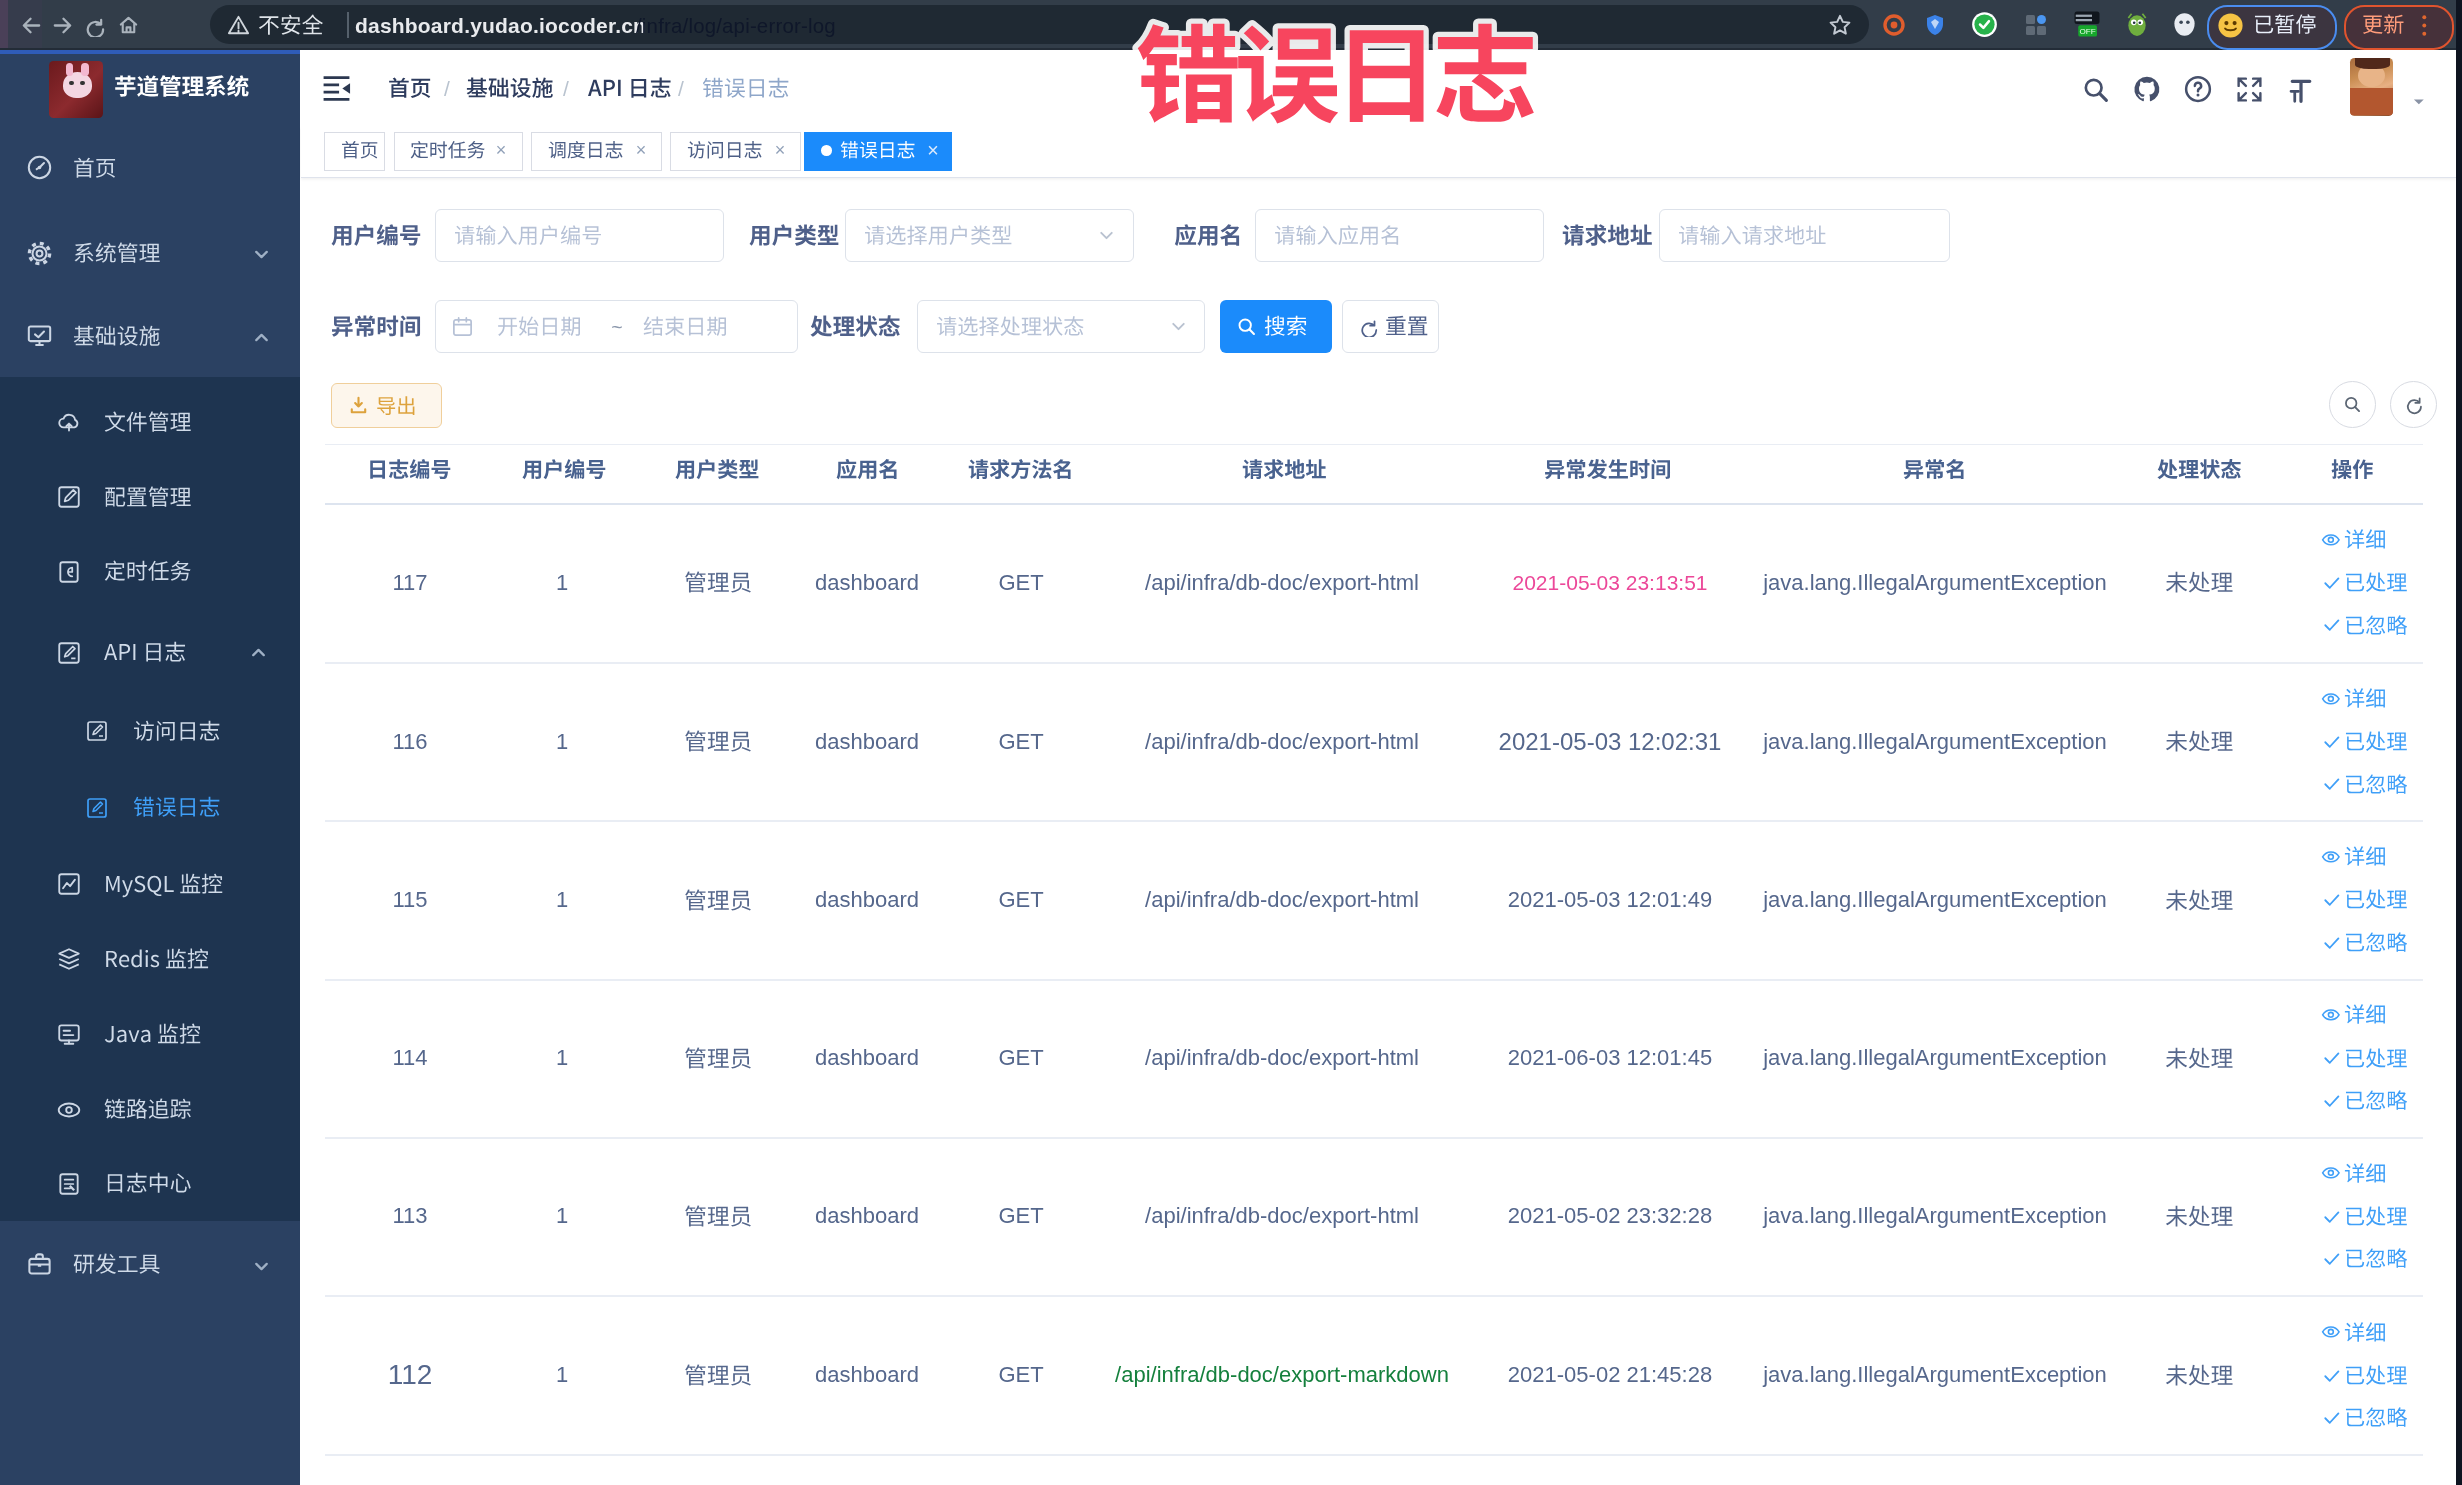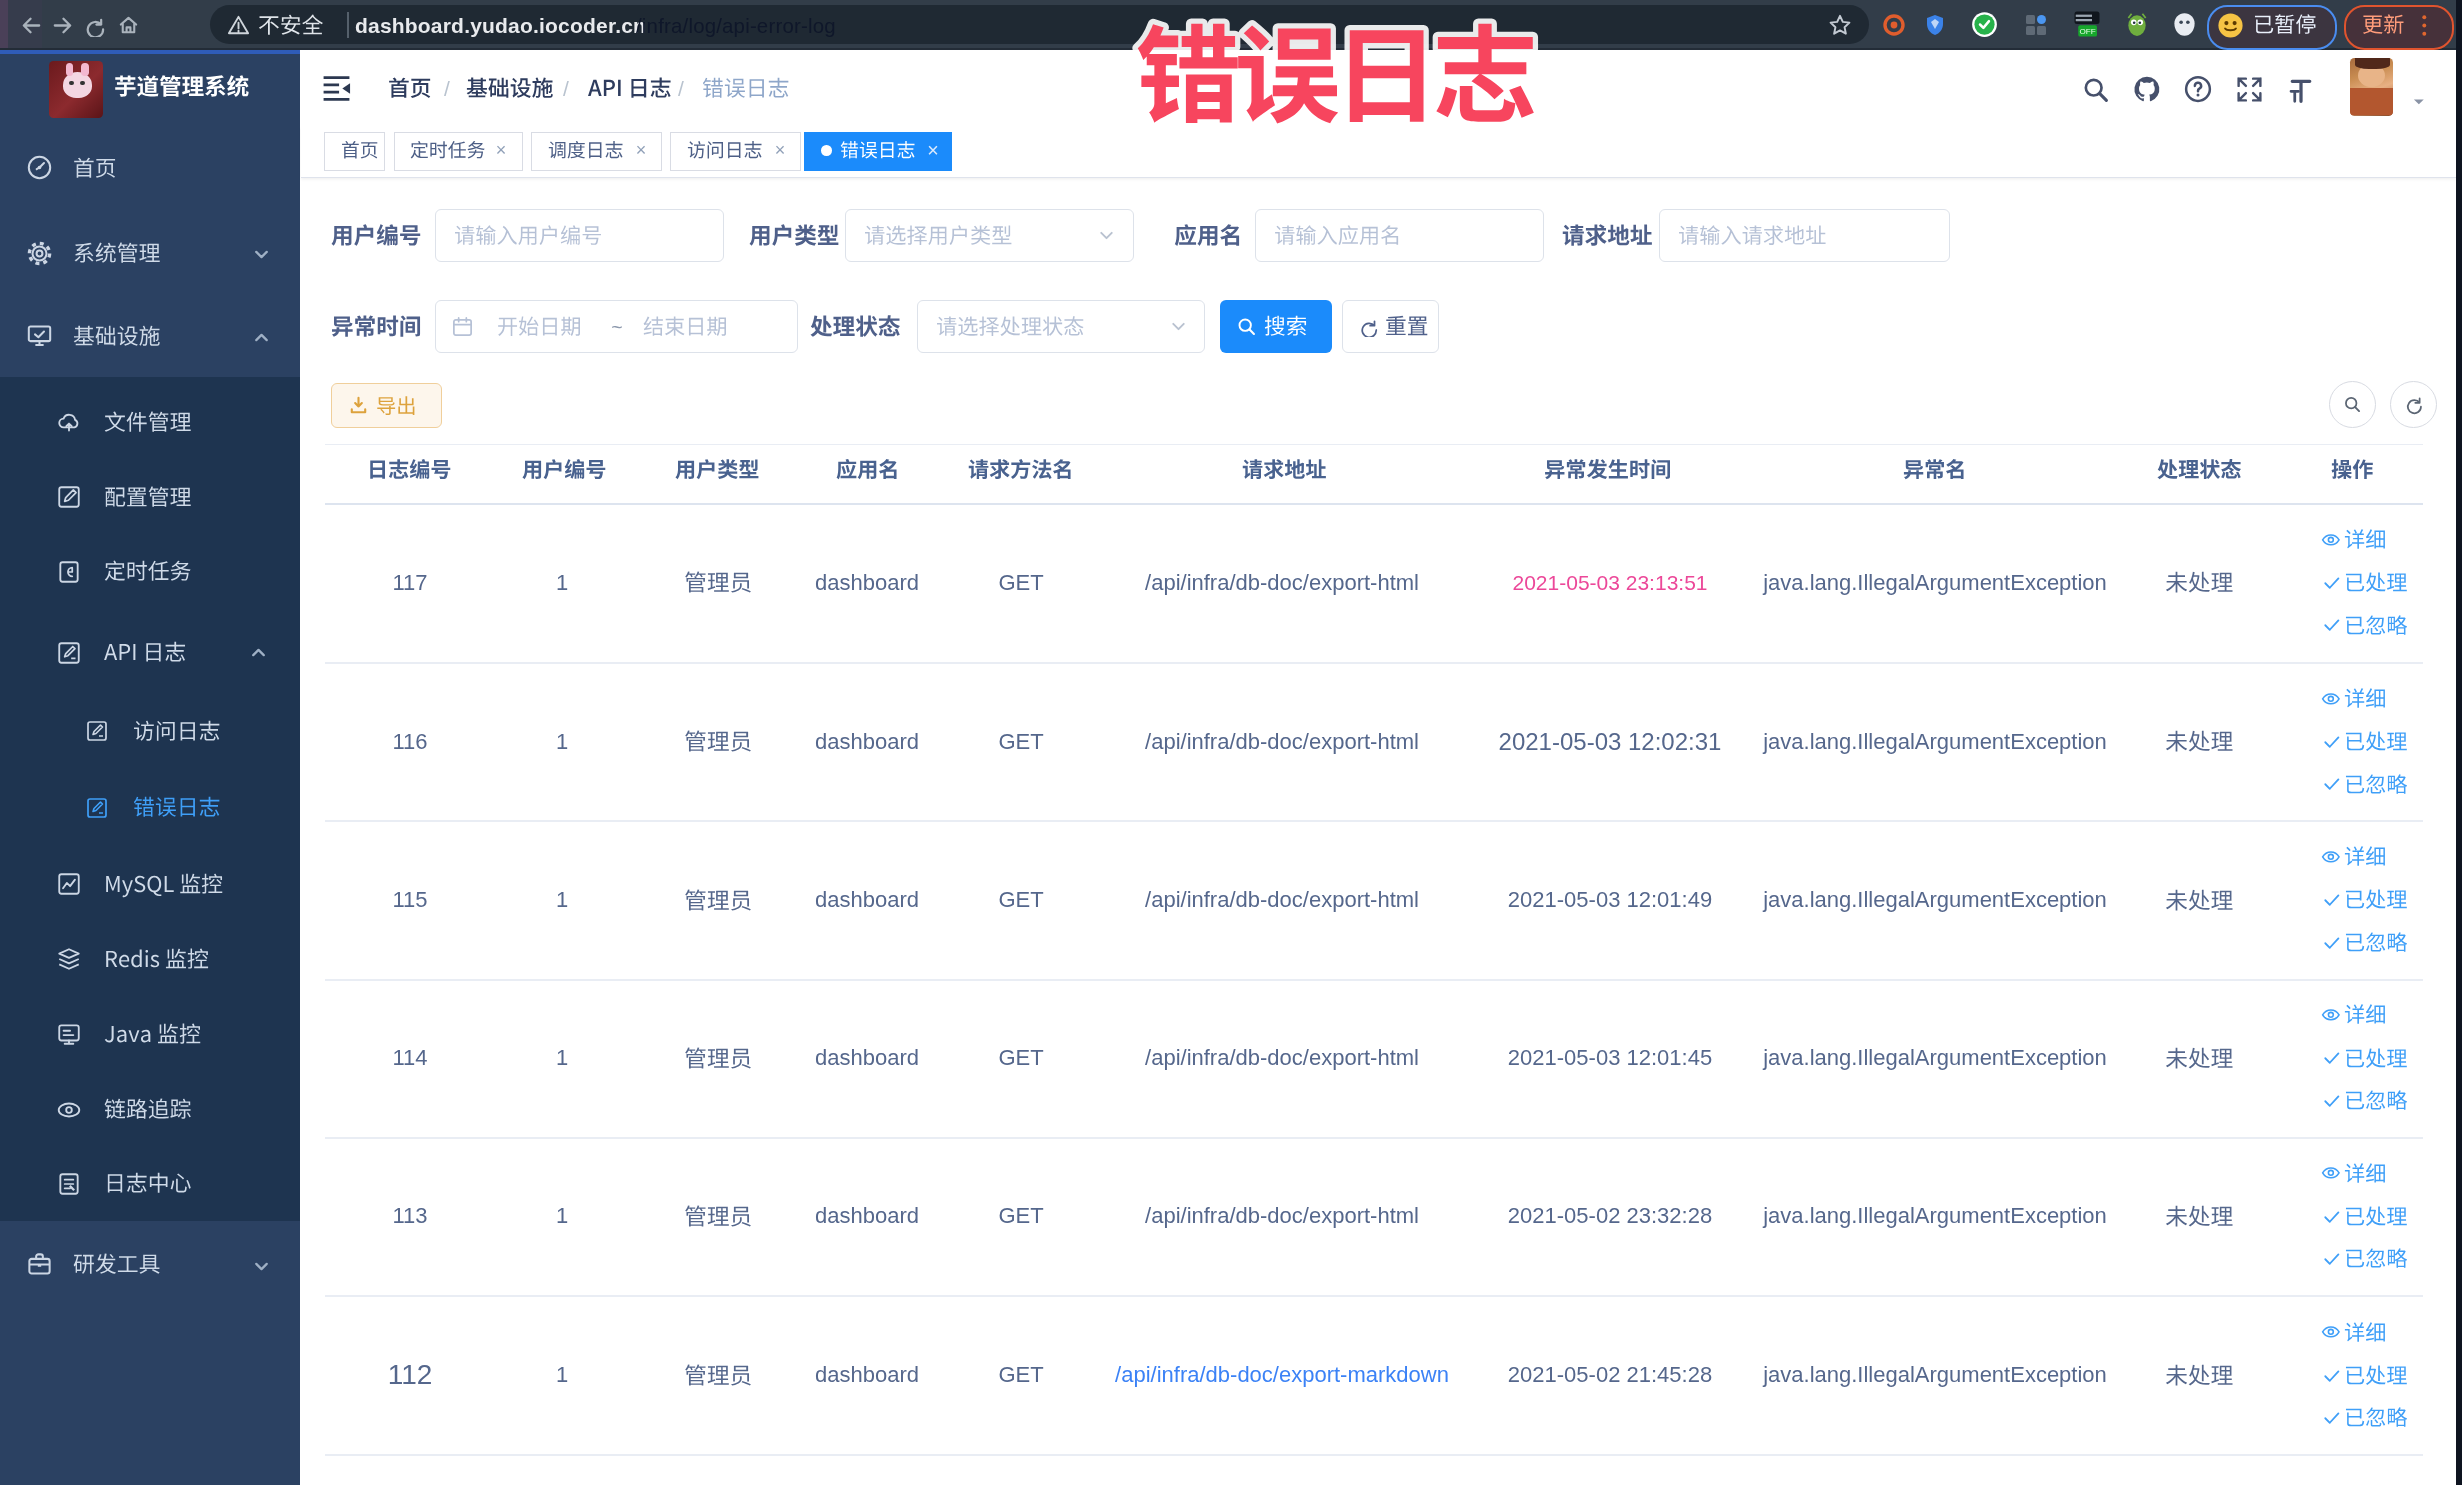--- a/index.html
+++ b/index.html
@@ -516,21 +516,21 @@
       <path d="M2.6 -21.8V-19.7H20.9V-12.3H6.2V-16.9H4.1V-2.9C4.1 0.6 5.5 1.5 10.1 1.5C11.1 1.5 19.5 1.5 20.6 1.5C25.2 1.5 26.1 -0.1 26.7 -5.2C26.0 -5.3 25.1 -5.7 24.5 -6.1C24.1 -1.6 23.7 -0.6 20.6 -0.6C18.7 -0.6 11.4 -0.6 9.9 -0.6C6.9 -0.6 6.2 -1.0 6.2 -2.8V-10.2H20.9V-8.8H23.1V-21.8Z M35.4 -6.7V-1.0C35.4 1.3 36.2 1.8 39.4 1.8C40.1 1.8 45.1 1.8 45.8 1.8C48.5 1.8 49.2 1.0 49.4 -2.7C48.9 -2.8 48.0 -3.1 47.5 -3.5C47.4 -0.5 47.2 -0.1 45.7 -0.1C44.6 -0.1 40.3 -0.1 39.5 -0.1C37.7 -0.1 37.4 -0.2 37.4 -1.1V-6.7ZM49.2 -6.0C50.5 -4.1 51.9 -1.4 52.4 0.3L54.5 -0.4C53.9 -2.1 52.4 -4.7 51.1 -6.6ZM31.8 -6.6C31.2 -4.5 30.3 -1.9 29.1 -0.2L31.0 0.6C32.1 -1.1 33.0 -3.9 33.5 -6.0ZM40.0 -7.0C41.4 -5.6 42.9 -3.7 43.6 -2.4L45.4 -3.4C44.7 -4.7 43.1 -6.5 41.7 -7.9ZM36.3 -23.5C34.8 -20.4 32.2 -17.3 29.5 -15.3C30.0 -15.0 30.9 -14.4 31.2 -14.0C32.8 -15.2 34.3 -16.8 35.6 -18.6H39.3C37.6 -15.4 34.9 -12.6 31.8 -10.8C32.3 -10.5 33.0 -9.7 33.3 -9.4C36.6 -11.5 39.6 -14.7 41.6 -18.6H45.3C43.7 -14.6 41.1 -11.2 37.8 -9.1C38.3 -8.8 39.1 -8.0 39.4 -7.7C42.9 -10.2 45.7 -13.9 47.4 -18.6H50.4C50.0 -12.9 49.6 -10.6 49.0 -10.0C48.7 -9.7 48.5 -9.6 48.0 -9.6C47.5 -9.6 46.2 -9.7 44.9 -9.8C45.2 -9.2 45.4 -8.4 45.5 -7.8C46.8 -7.7 48.2 -7.7 48.9 -7.8C49.7 -7.8 50.3 -8.0 50.8 -8.7C51.7 -9.6 52.1 -12.3 52.6 -19.5C52.6 -19.9 52.6 -20.5 52.6 -20.5H36.9C37.4 -21.3 37.9 -22.1 38.3 -23.0Z M73.1 -23.6C71.8 -20.6 69.8 -17.8 67.4 -15.8V-21.9H58.1V-1.1H59.8V-3.6H67.4V-7.9C67.7 -7.5 68.0 -7.1 68.2 -6.8L69.5 -7.4V2.1H71.5V1.1H79.3V2.0H81.3V-7.5L82.2 -7.1C82.5 -7.6 83.1 -8.5 83.6 -8.9C81.1 -9.8 78.8 -11.2 77.0 -12.8C78.9 -14.8 80.6 -17.2 81.6 -19.9L80.3 -20.6L79.9 -20.6H73.8C74.3 -21.4 74.7 -22.2 75.1 -23.1ZM59.8 -20.0H62.0V-13.9H59.8ZM59.8 -5.5V-12.2H62.0V-5.5ZM65.7 -12.2V-5.5H63.4V-12.2ZM65.7 -13.9H63.4V-20.0H65.7ZM67.4 -8.6V-15.0C67.8 -14.7 68.3 -14.3 68.5 -14.0C69.4 -14.8 70.4 -15.7 71.2 -16.8C72.0 -15.5 73.0 -14.1 74.2 -12.9C72.1 -11.0 69.7 -9.6 67.4 -8.6ZM71.5 -0.7V-6.1H79.3V-0.7ZM78.9 -18.7C78.0 -17.1 76.9 -15.5 75.5 -14.1C74.2 -15.5 73.2 -16.9 72.4 -18.3L72.7 -18.7ZM70.6 -8.0C72.4 -8.9 74.0 -10.1 75.6 -11.5C76.9 -10.2 78.6 -9.0 80.4 -8.0Z" fill="#3f9ff8"></path>
     </svg>
     <div style="position:absolute;left:410px;top:1058px;transform:translate(-50%,-50%);font-family:'Liberation Sans', sans-serif;font-size:22px;font-weight:400;color:#55678c;white-space:nowrap;">114</div>
     <div style="position:absolute;left:562px;top:1058px;transform:translate(-50%,-50%);font-family:'Liberation Sans', sans-serif;font-size:22px;font-weight:400;color:#55678c;white-space:nowrap;">1</div>
     <svg style="position:absolute;left:684px;top:1044px;overflow:visible" width="70" height="29.5" viewBox="0 -30.0 92 39">
       <path d="M6.3 -13.1V2.4H8.6V1.4H23.1V2.4H25.3V-5.0H8.6V-7.1H23.8V-13.1ZM23.1 -0.4H8.6V-3.3H23.1ZM13.2 -18.7C13.5 -18.1 13.9 -17.4 14.1 -16.8H3.0V-11.8H5.2V-15.0H25.2V-11.8H27.4V-16.8H16.4C16.2 -17.5 15.7 -18.4 15.2 -19.1ZM8.6 -11.4H21.6V-8.8H8.6ZM5.0 -25.3C4.3 -22.7 2.9 -20.2 1.3 -18.5C1.9 -18.2 2.8 -17.7 3.2 -17.4C4.1 -18.4 4.9 -19.7 5.7 -21.1H7.7C8.4 -20.0 9.1 -18.6 9.3 -17.8L11.2 -18.4C11.0 -19.1 10.5 -20.2 9.9 -21.1H14.5V-22.7H6.4C6.7 -23.5 7.0 -24.2 7.2 -24.9ZM17.7 -25.3C17.2 -23.1 16.1 -21.0 14.8 -19.5C15.3 -19.3 16.2 -18.8 16.6 -18.5C17.2 -19.2 17.8 -20.1 18.4 -21.1H20.5C21.4 -19.9 22.3 -18.5 22.6 -17.7L24.5 -18.5C24.1 -19.2 23.5 -20.2 22.8 -21.1H28.2V-22.7H19.1C19.4 -23.4 19.7 -24.1 19.9 -24.9Z M44.3 -16.2H48.9V-12.3H44.3ZM50.8 -16.2H55.4V-12.3H50.8ZM44.3 -21.8H48.9V-18.0H44.3ZM50.8 -21.8H55.4V-18.0H50.8ZM39.5 -0.7V1.4H59.0V-0.7H51.0V-4.8H58.0V-6.8H51.0V-10.4H57.6V-23.8H42.2V-10.4H48.7V-6.8H41.9V-4.8H48.7V-0.7ZM31.1 -3.0 31.6 -0.7C34.3 -1.6 37.7 -2.8 41.0 -3.8L40.6 -6.0L37.3 -4.9V-12.4H40.3V-14.5H37.3V-21.1H40.7V-23.2H31.4V-21.1H35.1V-14.5H31.7V-12.4H35.1V-4.2C33.6 -3.8 32.2 -3.3 31.1 -3.0Z M68.0 -21.9H82.0V-18.5H68.0ZM65.7 -23.8V-16.5H84.5V-23.8ZM73.7 -9.8V-7.0C73.7 -4.7 72.8 -1.5 62.0 0.7C62.5 1.1 63.2 2.0 63.5 2.5C74.7 0.0 76.0 -3.9 76.0 -7.0V-9.8ZM75.9 -1.9C79.5 -0.7 84.5 1.3 86.9 2.5L88.1 0.6C85.5 -0.6 80.5 -2.5 77.0 -3.6ZM64.7 -13.8V-2.8H67.0V-11.7H83.3V-3.0H85.7V-13.8Z" fill="#55678c"></path>
     </svg>
     <div style="position:absolute;left:867px;top:1058px;transform:translate(-50%,-50%);font-family:'Liberation Sans', sans-serif;font-size:22px;font-weight:400;color:#55678c;white-space:nowrap;">dashboard</div>
     <div style="position:absolute;left:1021px;top:1058px;transform:translate(-50%,-50%);font-family:'Liberation Sans', sans-serif;font-size:22px;font-weight:400;color:#55678c;white-space:nowrap;">GET</div>
     <div style="position:absolute;left:1282px;top:1058px;transform:translate(-50%,-50%);font-family:'Liberation Sans', sans-serif;font-size:22px;font-weight:400;color:#55678c;white-space:nowrap;">/api/infra/db-doc/export-html</div>
-    <div style="position:absolute;left:1610px;top:1058px;transform:translate(-50%,-50%);font-family:'Liberation Sans', sans-serif;font-size:22px;font-weight:400;color:#55678c;white-space:nowrap;">2021-05-03 12:01:45</div>
+    <div style="position:absolute;left:1610px;top:1058px;transform:translate(-50%,-50%);font-family:'Liberation Sans', sans-serif;font-size:22px;font-weight:400;color:#55678c;white-space:nowrap;">2021-06-03 12:01:45</div>
     <div style="position:absolute;left:1935px;top:1058px;transform:translate(-50%,-50%);font-family:'Liberation Sans', sans-serif;font-size:22px;font-weight:400;color:#55678c;white-space:nowrap;">java.lang.IllegalArgumentException</div>
     <svg style="position:absolute;left:2165px;top:1044px;overflow:visible" width="70" height="29.5" viewBox="0 -30.0 92 39">
       <path d="M13.8 -25.2V-20.3H4.0V-18.1H13.8V-12.9H1.9V-10.7H12.5C9.8 -6.8 5.2 -3.0 1.0 -1.2C1.5 -0.7 2.3 0.1 2.7 0.7C6.6 -1.3 10.9 -4.9 13.8 -8.9V2.4H16.1V-9.0C19.1 -5.0 23.3 -1.3 27.3 0.8C27.7 0.1 28.5 -0.8 29.0 -1.2C24.8 -3.0 20.2 -6.8 17.4 -10.7H28.3V-12.9H16.1V-18.1H26.2V-20.3H16.1V-25.2Z M42.8 -18.4C42.2 -14.1 41.2 -10.7 39.7 -7.9C38.5 -9.9 37.5 -12.5 36.8 -15.8C37.0 -16.6 37.3 -17.5 37.6 -18.4ZM36.6 -25.1C35.8 -19.2 33.9 -13.5 31.6 -10.4C32.2 -10.1 33.0 -9.5 33.4 -9.2C34.2 -10.2 34.9 -11.5 35.5 -12.9C36.4 -10.0 37.4 -7.7 38.5 -5.8C36.5 -2.9 34.0 -0.8 31.0 0.7C31.6 1.0 32.5 1.9 32.9 2.4C35.6 1.0 38.0 -1.0 40.0 -3.8C43.6 0.5 48.5 1.5 53.6 1.5H58.0C58.2 0.8 58.6 -0.3 59.0 -0.9C57.8 -0.8 54.7 -0.8 53.7 -0.8C49.1 -0.8 44.6 -1.7 41.2 -5.8C43.2 -9.4 44.6 -14.1 45.3 -20.1L43.8 -20.5L43.4 -20.4H38.1C38.4 -21.8 38.7 -23.1 39.0 -24.5ZM48.5 -25.1V-3.1H50.8V-15.6C52.9 -13.2 55.1 -10.4 56.1 -8.5L58.1 -9.8C56.8 -11.9 53.9 -15.3 51.6 -17.8L50.8 -17.4V-25.1Z M74.3 -16.2H78.9V-12.3H74.3ZM80.8 -16.2H85.4V-12.3H80.8ZM74.3 -21.8H78.9V-18.0H74.3ZM80.8 -21.8H85.4V-18.0H80.8ZM69.5 -0.7V1.4H89.0V-0.7H81.0V-4.8H88.0V-6.8H81.0V-10.4H87.6V-23.8H72.2V-10.4H78.7V-6.8H71.8V-4.8H78.7V-0.7ZM61.0 -3.0 61.6 -0.7C64.3 -1.6 67.7 -2.8 71.0 -3.8L70.6 -6.0L67.3 -4.9V-12.4H70.3V-14.5H67.3V-21.1H70.7V-23.2H61.4V-21.1H65.1V-14.5H61.7V-12.4H65.1V-4.2C63.6 -3.8 62.2 -3.3 61.0 -3.0Z" fill="#55678c"></path>
     </svg>
     <svg style="position:absolute;left:2321px;top:1005px" width="19.7" height="19.7" viewBox="0 0 24 24" fill="none">
       <path d="M2 12s3.5-6 10-6 10 6 10 6-3.5 6-10 6S2 12 2 12z" stroke="#3f9ff8" stroke-width="1.9"></path>
       <circle cx="12" cy="12" r="3" stroke="#3f9ff8" stroke-width="1.9"></circle>
     </svg>
     <svg style="position:absolute;left:2344px;top:1001px;overflow:visible" width="44" height="28" viewBox="0 -28.0 58 37">
       <path d="M3.0 -21.5C4.5 -20.2 6.4 -18.4 7.3 -17.2L8.7 -18.8C7.8 -19.9 5.9 -21.6 4.3 -22.9ZM12.7 -22.7C13.7 -21.3 14.7 -19.4 15.1 -18.2L17.0 -19.0C16.6 -20.2 15.5 -22.0 14.6 -23.4ZM5.2 1.7V1.7C5.7 1.1 6.4 0.5 10.9 -3.1C10.7 -3.5 10.4 -4.3 10.2 -4.9L7.4 -2.8V-14.7H1.1V-12.7H5.5V-2.5C5.5 -1.2 4.6 -0.3 4.1 0.2C4.5 0.5 5.0 1.2 5.2 1.7ZM23.1 -23.6C22.5 -22.0 21.5 -19.7 20.5 -18.1H11.2V-16.2H17.6V-12.3H12.0V-10.4H17.6V-6.5H10.5V-4.5H17.6V2.2H19.7V-4.5H26.7V-6.5H19.7V-10.4H25.2V-12.3H19.7V-16.2H26.1V-18.1H22.7C23.6 -19.5 24.5 -21.3 25.3 -22.9Z M29.0 -1.5 29.4 0.6C32.1 0.0 35.9 -0.7 39.5 -1.4L39.3 -3.3C35.6 -2.6 31.6 -1.9 29.0 -1.5ZM29.6 -11.9C30.1 -12.1 30.8 -12.2 34.8 -12.7C33.3 -10.9 32.0 -9.4 31.4 -8.9C30.5 -7.9 29.7 -7.3 29.1 -7.1C29.4 -6.6 29.7 -5.6 29.8 -5.2C30.4 -5.5 31.4 -5.7 39.4 -7.0C39.3 -7.4 39.3 -8.2 39.3 -8.8L33.0 -7.9C35.4 -10.2 37.7 -13.2 39.8 -16.1L38.0 -17.2C37.5 -16.4 36.8 -15.5 36.2 -14.6L31.9 -14.2C33.8 -16.6 35.6 -19.7 37.1 -22.8L35.0 -23.6C33.6 -20.2 31.4 -16.6 30.7 -15.7C30.0 -14.7 29.5 -14.1 28.9 -13.9C29.1 -13.4 29.5 -12.3 29.6 -11.9ZM46.1 -2.0H42.1V-9.9H46.1ZM48.0 -2.0V-9.9H52.0V-2.0ZM40.1 -22.1V1.8H42.1V0.0H52.0V1.6H54.0V-22.1ZM46.1 -11.9H42.1V-20.0H46.1ZM48.0 -11.9V-20.0H52.0V-11.9Z" fill="#3f9ff8"></path>
@@ -579,21 +579,21 @@
     <svg style="position:absolute;left:2344px;top:1245px;overflow:visible" width="65" height="28" viewBox="0 -28.0 86 37">
       <path d="M2.6 -21.8V-19.7H20.9V-12.3H6.2V-16.9H4.1V-2.9C4.1 0.6 5.5 1.5 10.1 1.5C11.1 1.5 19.5 1.5 20.6 1.5C25.2 1.5 26.1 -0.1 26.7 -5.2C26.0 -5.3 25.1 -5.7 24.5 -6.1C24.1 -1.6 23.7 -0.6 20.6 -0.6C18.7 -0.6 11.4 -0.6 9.9 -0.6C6.9 -0.6 6.2 -1.0 6.2 -2.8V-10.2H20.9V-8.8H23.1V-21.8Z M35.4 -6.7V-1.0C35.4 1.3 36.2 1.8 39.4 1.8C40.1 1.8 45.1 1.8 45.8 1.8C48.5 1.8 49.2 1.0 49.4 -2.7C48.9 -2.8 48.0 -3.1 47.5 -3.5C47.4 -0.5 47.2 -0.1 45.7 -0.1C44.6 -0.1 40.3 -0.1 39.5 -0.1C37.7 -0.1 37.4 -0.2 37.4 -1.1V-6.7ZM49.2 -6.0C50.5 -4.1 51.9 -1.4 52.4 0.3L54.5 -0.4C53.9 -2.1 52.4 -4.7 51.1 -6.6ZM31.8 -6.6C31.2 -4.5 30.3 -1.9 29.1 -0.2L31.0 0.6C32.1 -1.1 33.0 -3.9 33.5 -6.0ZM40.0 -7.0C41.4 -5.6 42.9 -3.7 43.6 -2.4L45.4 -3.4C44.7 -4.7 43.1 -6.5 41.7 -7.9ZM36.3 -23.5C34.8 -20.4 32.2 -17.3 29.5 -15.3C30.0 -15.0 30.9 -14.4 31.2 -14.0C32.8 -15.2 34.3 -16.8 35.6 -18.6H39.3C37.6 -15.4 34.9 -12.6 31.8 -10.8C32.3 -10.5 33.0 -9.7 33.3 -9.4C36.6 -11.5 39.6 -14.7 41.6 -18.6H45.3C43.7 -14.6 41.1 -11.2 37.8 -9.1C38.3 -8.8 39.1 -8.0 39.4 -7.7C42.9 -10.2 45.7 -13.9 47.4 -18.6H50.4C50.0 -12.9 49.6 -10.6 49.0 -10.0C48.7 -9.7 48.5 -9.6 48.0 -9.6C47.5 -9.6 46.2 -9.7 44.9 -9.8C45.2 -9.2 45.4 -8.4 45.5 -7.8C46.8 -7.7 48.2 -7.7 48.9 -7.8C49.7 -7.8 50.3 -8.0 50.8 -8.7C51.7 -9.6 52.1 -12.3 52.6 -19.5C52.6 -19.9 52.6 -20.5 52.6 -20.5H36.9C37.4 -21.3 37.9 -22.1 38.3 -23.0Z M73.1 -23.6C71.8 -20.6 69.8 -17.8 67.4 -15.8V-21.9H58.1V-1.1H59.8V-3.6H67.4V-7.9C67.7 -7.5 68.0 -7.1 68.2 -6.8L69.5 -7.4V2.1H71.5V1.1H79.3V2.0H81.3V-7.5L82.2 -7.1C82.5 -7.6 83.1 -8.5 83.6 -8.9C81.1 -9.8 78.8 -11.2 77.0 -12.8C78.9 -14.8 80.6 -17.2 81.6 -19.9L80.3 -20.6L79.9 -20.6H73.8C74.3 -21.4 74.7 -22.2 75.1 -23.1ZM59.8 -20.0H62.0V-13.9H59.8ZM59.8 -5.5V-12.2H62.0V-5.5ZM65.7 -12.2V-5.5H63.4V-12.2ZM65.7 -13.9H63.4V-20.0H65.7ZM67.4 -8.6V-15.0C67.8 -14.7 68.3 -14.3 68.5 -14.0C69.4 -14.8 70.4 -15.7 71.2 -16.8C72.0 -15.5 73.0 -14.1 74.2 -12.9C72.1 -11.0 69.7 -9.6 67.4 -8.6ZM71.5 -0.7V-6.1H79.3V-0.7ZM78.9 -18.7C78.0 -17.1 76.9 -15.5 75.5 -14.1C74.2 -15.5 73.2 -16.9 72.4 -18.3L72.7 -18.7ZM70.6 -8.0C72.4 -8.9 74.0 -10.1 75.6 -11.5C76.9 -10.2 78.6 -9.0 80.4 -8.0Z" fill="#3f9ff8"></path>
     </svg>
     <div style="position:absolute;left:410px;top:1375px;transform:translate(-50%,-50%);font-family:'Liberation Sans', sans-serif;font-size:28px;font-weight:400;color:#55678c;white-space:nowrap;">112</div>
     <div style="position:absolute;left:562px;top:1375px;transform:translate(-50%,-50%);font-family:'Liberation Sans', sans-serif;font-size:22px;font-weight:400;color:#55678c;white-space:nowrap;">1</div>
     <svg style="position:absolute;left:684px;top:1361px;overflow:visible" width="70" height="29.5" viewBox="0 -30.0 92 39">
       <path d="M6.3 -13.1V2.4H8.6V1.4H23.1V2.4H25.3V-5.0H8.6V-7.1H23.8V-13.1ZM23.1 -0.4H8.6V-3.3H23.1ZM13.2 -18.7C13.5 -18.1 13.9 -17.4 14.1 -16.8H3.0V-11.8H5.2V-15.0H25.2V-11.8H27.4V-16.8H16.4C16.2 -17.5 15.7 -18.4 15.2 -19.1ZM8.6 -11.4H21.6V-8.8H8.6ZM5.0 -25.3C4.3 -22.7 2.9 -20.2 1.3 -18.5C1.9 -18.2 2.8 -17.7 3.2 -17.4C4.1 -18.4 4.9 -19.7 5.7 -21.1H7.7C8.4 -20.0 9.1 -18.6 9.3 -17.8L11.2 -18.4C11.0 -19.1 10.5 -20.2 9.9 -21.1H14.5V-22.7H6.4C6.7 -23.5 7.0 -24.2 7.2 -24.9ZM17.7 -25.3C17.2 -23.1 16.1 -21.0 14.8 -19.5C15.3 -19.3 16.2 -18.8 16.6 -18.5C17.2 -19.2 17.8 -20.1 18.4 -21.1H20.5C21.4 -19.9 22.3 -18.5 22.6 -17.7L24.5 -18.5C24.1 -19.2 23.5 -20.2 22.8 -21.1H28.2V-22.7H19.1C19.4 -23.4 19.7 -24.1 19.9 -24.9Z M44.3 -16.2H48.9V-12.3H44.3ZM50.8 -16.2H55.4V-12.3H50.8ZM44.3 -21.8H48.9V-18.0H44.3ZM50.8 -21.8H55.4V-18.0H50.8ZM39.5 -0.7V1.4H59.0V-0.7H51.0V-4.8H58.0V-6.8H51.0V-10.4H57.6V-23.8H42.2V-10.4H48.7V-6.8H41.9V-4.8H48.7V-0.7ZM31.1 -3.0 31.6 -0.7C34.3 -1.6 37.7 -2.8 41.0 -3.8L40.6 -6.0L37.3 -4.9V-12.4H40.3V-14.5H37.3V-21.1H40.7V-23.2H31.4V-21.1H35.1V-14.5H31.7V-12.4H35.1V-4.2C33.6 -3.8 32.2 -3.3 31.1 -3.0Z M68.0 -21.9H82.0V-18.5H68.0ZM65.7 -23.8V-16.5H84.5V-23.8ZM73.7 -9.8V-7.0C73.7 -4.7 72.8 -1.5 62.0 0.7C62.5 1.1 63.2 2.0 63.5 2.5C74.7 0.0 76.0 -3.9 76.0 -7.0V-9.8ZM75.9 -1.9C79.5 -0.7 84.5 1.3 86.9 2.5L88.1 0.6C85.5 -0.6 80.5 -2.5 77.0 -3.6ZM64.7 -13.8V-2.8H67.0V-11.7H83.3V-3.0H85.7V-13.8Z" fill="#55678c"></path>
     </svg>
     <div style="position:absolute;left:867px;top:1375px;transform:translate(-50%,-50%);font-family:'Liberation Sans', sans-serif;font-size:22px;font-weight:400;color:#55678c;white-space:nowrap;">dashboard</div>
     <div style="position:absolute;left:1021px;top:1375px;transform:translate(-50%,-50%);font-family:'Liberation Sans', sans-serif;font-size:22px;font-weight:400;color:#55678c;white-space:nowrap;">GET</div>
-    <div style="position:absolute;left:1282px;top:1375px;transform:translate(-50%,-50%);font-family:'Liberation Sans', sans-serif;font-size:22px;font-weight:400;color:#3b82f6;white-space:nowrap;">/api/infra/db-doc/export-markdown</div>
+    <div style="position:absolute;left:1282px;top:1375px;transform:translate(-50%,-50%);font-family:'Liberation Sans', sans-serif;font-size:22px;font-weight:400;color:#15803d;white-space:nowrap;">/api/infra/db-doc/export-markdown</div>
     <div style="position:absolute;left:1610px;top:1375px;transform:translate(-50%,-50%);font-family:'Liberation Sans', sans-serif;font-size:22px;font-weight:400;color:#55678c;white-space:nowrap;">2021-05-02 21:45:28</div>
     <div style="position:absolute;left:1935px;top:1375px;transform:translate(-50%,-50%);font-family:'Liberation Sans', sans-serif;font-size:22px;font-weight:400;color:#55678c;white-space:nowrap;">java.lang.IllegalArgumentException</div>
     <svg style="position:absolute;left:2165px;top:1361px;overflow:visible" width="70" height="29.5" viewBox="0 -30.0 92 39">
       <path d="M13.8 -25.2V-20.3H4.0V-18.1H13.8V-12.9H1.9V-10.7H12.5C9.8 -6.8 5.2 -3.0 1.0 -1.2C1.5 -0.7 2.3 0.1 2.7 0.7C6.6 -1.3 10.9 -4.9 13.8 -8.9V2.4H16.1V-9.0C19.1 -5.0 23.3 -1.3 27.3 0.8C27.7 0.1 28.5 -0.8 29.0 -1.2C24.8 -3.0 20.2 -6.8 17.4 -10.7H28.3V-12.9H16.1V-18.1H26.2V-20.3H16.1V-25.2Z M42.8 -18.4C42.2 -14.1 41.2 -10.7 39.7 -7.9C38.5 -9.9 37.5 -12.5 36.8 -15.8C37.0 -16.6 37.3 -17.5 37.6 -18.4ZM36.6 -25.1C35.8 -19.2 33.9 -13.5 31.6 -10.4C32.2 -10.1 33.0 -9.5 33.4 -9.2C34.2 -10.2 34.9 -11.5 35.5 -12.9C36.4 -10.0 37.4 -7.7 38.5 -5.8C36.5 -2.9 34.0 -0.8 31.0 0.7C31.6 1.0 32.5 1.9 32.9 2.4C35.6 1.0 38.0 -1.0 40.0 -3.8C43.6 0.5 48.5 1.5 53.6 1.5H58.0C58.2 0.8 58.6 -0.3 59.0 -0.9C57.8 -0.8 54.7 -0.8 53.7 -0.8C49.1 -0.8 44.6 -1.7 41.2 -5.8C43.2 -9.4 44.6 -14.1 45.3 -20.1L43.8 -20.5L43.4 -20.4H38.1C38.4 -21.8 38.7 -23.1 39.0 -24.5ZM48.5 -25.1V-3.1H50.8V-15.6C52.9 -13.2 55.1 -10.4 56.1 -8.5L58.1 -9.8C56.8 -11.9 53.9 -15.3 51.6 -17.8L50.8 -17.4V-25.1Z M74.3 -16.2H78.9V-12.3H74.3ZM80.8 -16.2H85.4V-12.3H80.8ZM74.3 -21.8H78.9V-18.0H74.3ZM80.8 -21.8H85.4V-18.0H80.8ZM69.5 -0.7V1.4H89.0V-0.7H81.0V-4.8H88.0V-6.8H81.0V-10.4H87.6V-23.8H72.2V-10.4H78.7V-6.8H71.8V-4.8H78.7V-0.7ZM61.0 -3.0 61.6 -0.7C64.3 -1.6 67.7 -2.8 71.0 -3.8L70.6 -6.0L67.3 -4.9V-12.4H70.3V-14.5H67.3V-21.1H70.7V-23.2H61.4V-21.1H65.1V-14.5H61.7V-12.4H65.1V-4.2C63.6 -3.8 62.2 -3.3 61.0 -3.0Z" fill="#55678c"></path>
     </svg>
     <svg style="position:absolute;left:2321px;top:1322px" width="19.7" height="19.7" viewBox="0 0 24 24" fill="none">
       <path d="M2 12s3.5-6 10-6 10 6 10 6-3.5 6-10 6S2 12 2 12z" stroke="#3f9ff8" stroke-width="1.9"></path>
       <circle cx="12" cy="12" r="3" stroke="#3f9ff8" stroke-width="1.9"></circle>
     </svg>
     <svg style="position:absolute;left:2344px;top:1319px;overflow:visible" width="44" height="28" viewBox="0 -28.0 58 37">

